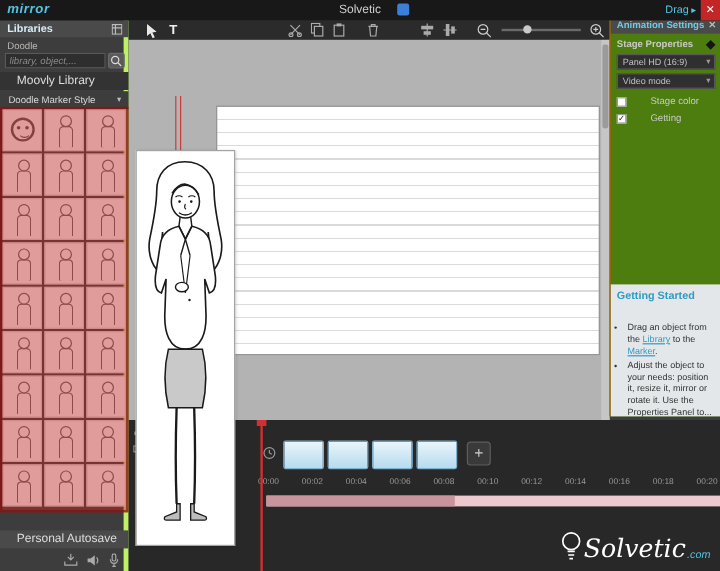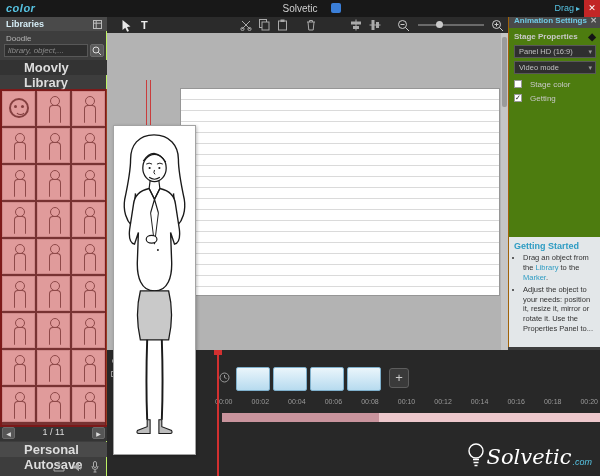--- a/index.html
+++ b/index.html
@@ -10,28 +10,28 @@
   
   .titlebar{left:0;top:0;width:600px;height:17px;background:#181818;z-index:20}
   .logo{position:absolute;left:6px;top:2px;color:#56c3e2;font-weight:bold;font-style:italic;font-size:11px;letter-spacing:.5px}
   .wtitle{position:absolute;left:0;right:0;top:3px;text-align:center;color:#cfcfcf;font-size:10px}
   .title-ico{position:absolute;left:331px;top:3px;width:10px;height:10px;background:#3b7fd8;border-radius:2px}
   .help{position:absolute;right:20px;top:3px;color:#56c3e2;font-size:9px;cursor:pointer}
   .help-arr{margin-left:2px;font-size:8px}
   .closebtn{position:absolute;right:0;top:0;width:16px;height:17px;background:#c22626;color:#fff;border:none;font-size:9px;line-height:17px;text-align:center;padding:0;cursor:pointer}
 
   
-  .lpanel{left:0;top:17px;width:107px;height:459px;background:#3d3d3d;border-right:1px solid #bef264;z-index:10}
+  .lpanel{left:0;top:17px;width:107px;height:459px;background:#3d3d3d;border-right:4px solid #bef264;z-index:10}
   .lp-head{position:absolute;left:0;top:0;width:107px;height:14px;background:#4a4a4a;color:#d6eef7;font-size:9px;font-weight:bold;line-height:14px;padding-left:6px}
   .lp-head svg{position:absolute;right:5px;top:3px}
   .srch-lbl{position:absolute;left:6px;top:17px;color:#b5b5b5;font-size:8px}
   .srch-in{position:absolute;left:4px;top:27px;width:84px;height:13px;background:#2e2e2e;border:1px solid #585858;color:#ddd;font-size:8px;font-style:italic;padding:0 3px}
   .srch-in::placeholder{color:#8a8a8a}
   .srch-btn{position:absolute;left:90px;top:27px;width:14px;height:13px;background:#5a5a5a;border:1px solid #6a6a6a;border-radius:2px;display:flex;align-items:center;justify-content:center;cursor:pointer}
-  .sec-bar{position:absolute;left:0;width:107px;height:15px;background:#333;color:#ddd;font-size:13px;font-weight:bold;line-height:15px;padding-left:24px}
+  .sec-bar{position:absolute;left:0;width:107px;height:15px;background:#333;color:#ddd;font-size:10px;font-weight:normal;line-height:15px;padding-left:14px}
   .sec-moovly{top:43px}
   .sec-personal{top:425px;background:#4a4a4a}
   .style-dd{position:absolute;left:0;top:59px;width:107px;height:15px;background:#3d3d3d;color:#d8d8d8;font-size:8px;line-height:15px;padding-left:7px;cursor:pointer}
   .style-dd .dda{position:absolute;right:6px;top:0;font-size:7px;color:#bbb}
   .grid{position:absolute;left:2px;top:74px;width:103px;height:334px;display:grid;grid-template-columns:repeat(3,33px);grid-auto-rows:35px;gap:2px 2px}
   .cell{background:#fbfbfb;border:1px solid #dcdcdc;position:relative;cursor:pointer}
   .fig{display:block;position:relative;width:100%;height:100%}
   .fig::before{content:"";position:absolute;left:50%;top:4px;width:8px;height:8px;margin-left:-4px;border:1px solid #666;border-radius:50%}
   .fig::after{content:"";position:absolute;left:50%;top:13px;width:10px;height:17px;margin-left:-5px;border:1px solid #666;border-bottom:none;border-radius:4px 4px 1px 1px}
   .smiley{display:block;position:relative;width:20px;height:20px;margin:6px auto 0;border:2px solid #555;border-radius:50%}
@@ -70,29 +70,29 @@
   
   .rpanel{left:508px;top:14px;width:92px;height:333px;background:#4d7c0f;border-left:1px solid #a16207;z-index:10}
   .rp-head{position:absolute;left:0;top:0;width:92px;height:14px;background:#4a4a4a;color:#6fcbe6;font-size:8px;font-weight:bold;line-height:14px;padding-left:5px}
   .rp-close{position:absolute;right:4px;top:0;color:#bbb;font-size:8px;cursor:pointer}
   .rp-row{position:absolute;left:5px;width:82px;color:#c9c9c9;font-size:8px}
   .rp-sp{top:18px;font-weight:bold}
   .rp-diamond{position:absolute;right:0;top:-1px;color:#151515;font-size:10px;cursor:pointer}
   .dd{position:absolute;left:5px;width:82px;height:13px;background:#2f2f2f;border:1px solid #585858;color:#c0c0c0;font-size:7.5px;line-height:12px;padding:0 4px;cursor:pointer}
   .dd1{top:31px}.dd2{top:47px}
   .dd .dda{position:absolute;right:3px;top:0;font-size:7px;color:#999}
-  .chk-row{position:absolute;left:5px;display:flex;align-items:flex-start;gap:8px;color:#c9c9c9;font-size:8px}
+  .chk-row{position:absolute;left:5px;display:flex;align-items:flex-end;gap:20px;color:#c9c9c9;font-size:8px}
   .cr1{top:66px}.cr2{top:80px}
   .chkbox{width:8px;height:8px;background:#fff;border:1px solid #999;display:inline-flex;align-items:center;justify-content:center;font-size:7px;color:#222;cursor:pointer}
   .gstart{position:absolute;left:0;top:223px;width:92px;height:110px;background:#e3e7e9;padding:4px 5px;overflow:hidden}
-  .gs-title{color:#2e9cc3;font-size:9px;font-weight:bold;margin-bottom:2px}
+  .gs-title{color:#2e9cc3;font-size:9px;font-weight:bold;margin-bottom:17px}
   .gs-body{color:#333;font-size:7.5px;line-height:1.32}
   .gs-body ul{margin:2px 0 0 9px}
   .gs-body li{margin-bottom:2px}
-  .gs-link{color:#2e9cc3;cursor:pointer}
+  .gs-link{color:#2e9cc3;text-decoration:underline;cursor:pointer}
 
   
   .timeline{left:107px;top:350px;width:493px;height:126px;background:#282828;z-index:2}
   .tl-icon{position:absolute;cursor:pointer}
   .tli-sound{left:4px;top:6px}.tli-layers{left:4px;top:21px}.tli-clock{left:112px;top:22px}
   .clip{position:absolute;top:17px;width:34px;height:24px;background:linear-gradient(#eaf5fb,#b7dbef);border:1px solid #7fb0cc;border-radius:2px;cursor:pointer}
   .addclip{position:absolute;left:282px;top:18px;width:20px;height:20px;background:#3a3a3a;border:1px solid #5d5d5d;border-radius:3px;color:#ccc;font-size:13px;line-height:18px;text-align:center;cursor:pointer}
   .ruler{position:absolute;left:108px;top:48px;width:383px;display:flex;justify-content:space-between}
   .ruler span{color:#9a9a9a;font-size:7px}
   .pink-light{position:absolute;left:115px;top:63px;width:378px;height:9px;background:#edc8cc}
@@ -103,21 +103,21 @@
   .wm-name{color:#fff;font-family:"DejaVu Serif",serif;font-style:italic;font-size:21px;line-height:1}
   .wm-tld{color:#56c3e2;font-size:9px;font-style:italic;padding-bottom:1px}
   svg{display:block}
 </style>
 </head>
 <body>
 
 <div id="app">
 
   <div class="titlebar abs">
-    <span class="logo">color</span>
+    <span class="logo">mirror</span>
     <span class="wtitle">Solvetic</span>
     <span class="title-ico"></span>
     <span class="help"><span>Drag</span><span class="help-arr">▸</span></span>
     <button class="closebtn">✕</button>
   </div>
 
   <div class="lpanel abs">
     <div class="lp-head">
       <span>Libraries</span>
       <svg width="9" height="9">
@@ -127,20 +127,24 @@
     </div>
     <div class="srch-lbl">Doodle</div>
     <input class="srch-in" placeholder="library, object,..." style="">
     <span class="srch-btn">
       <svg width="10" height="10">
           <circle cx="4" cy="4" r="3" stroke="#ddd" fill="none"></circle>
           <path d="M6.2 6.2 L9 9" stroke="#ddd"></path>
         </svg>
     </span>
     <div class="sec-bar sec-moovly">Moovly Library</div>
+    <div class="style-dd">
+      <span>Doodle Marker Style</span>
+      <span class="dda">▾</span>
+    </div>
 
     <div class="grid">
       <div class="cell">
           <i class="smiley"></i>
         </div>
       <div class="cell">
           <i class="fig"></i>
         </div>
       <div class="cell">
           <i class="fig"></i>
@@ -213,25 +217,20 @@
         </div>
       <div class="cell">
           <i class="fig"></i>
         </div>
       <div class="cell">
           <i class="fig"></i>
         </div>
     </div>
     <div class="lib-overlay"></div>
 
-    <div class="pager">
-      <span class="pg-btn pg-prev">◀</span>
-      <span class="pg-lbl">1 / 11</span>
-      <span class="pg-btn pg-next">▶</span>
-    </div>
     <div class="sec-bar sec-personal">Personal Autosave</div>
     <div class="lp-icons">
       <span>
           <svg width="12" height="11">
             <path d="M6 0.5 V5.5 M3.5 3 L6 5.5 L8.5 3" stroke="#aaa" fill="none"></path>
             <path d="M1 7 v3 h10 V7" stroke="#aaa" fill="none"></path>
           </svg>
         </span>
       <span>
           <svg width="12" height="10">

